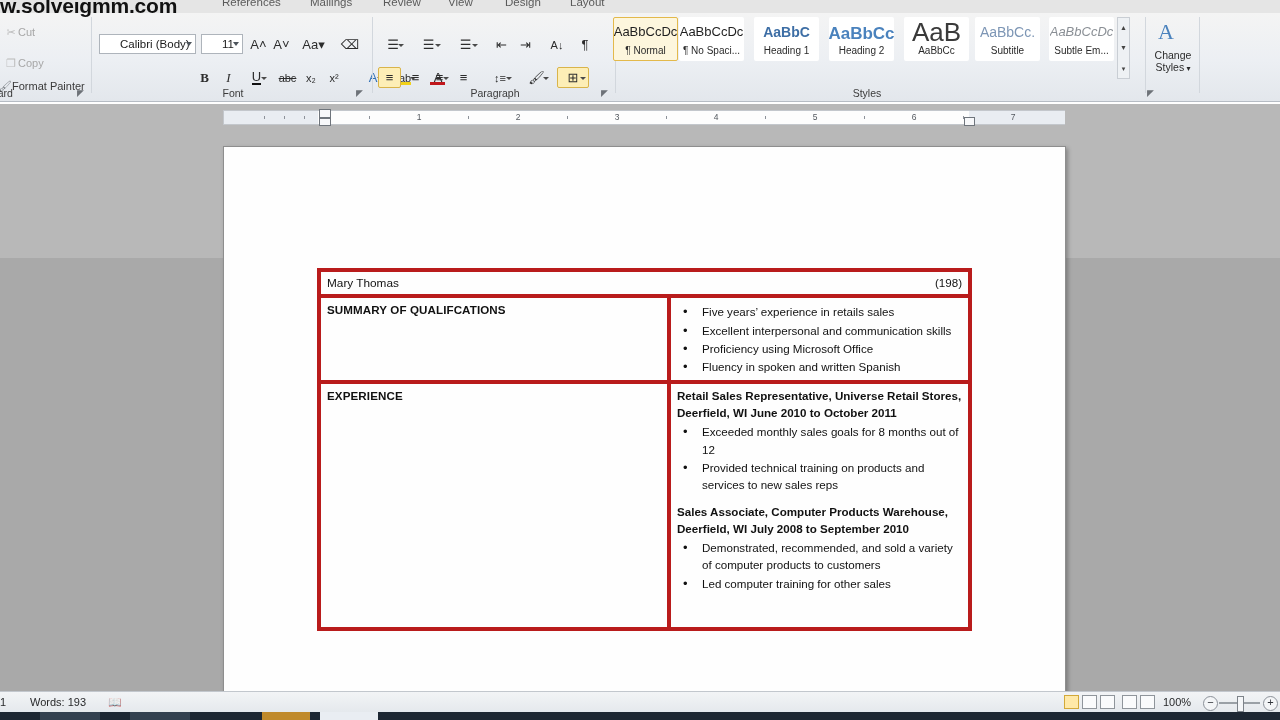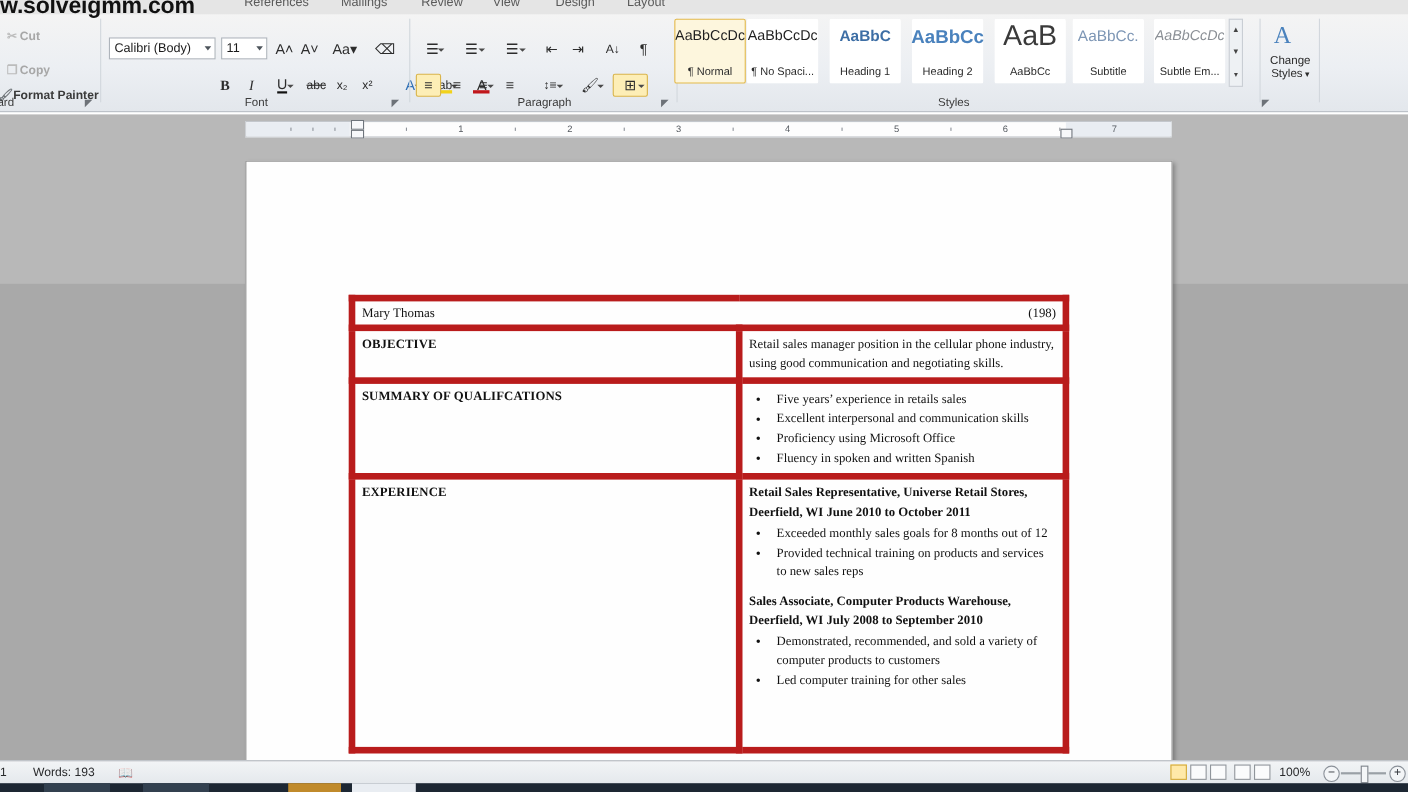--- a/index.html
+++ b/index.html
@@ -30,46 +30,46 @@
   }
   .grp{position:absolute;top:0;height:88px;}
   .grp-label{
     position:absolute;bottom:2px;width:100%;text-align:center;
     font-size:10.5px;color:#3b3b3b;
   }
   .grp-sep{position:absolute;top:4px;width:1px;height:76px;background:#d2d7dd;}
   .dlg{position:absolute;bottom:3px;right:4px;width:9px;height:9px;color:#6d7278;font-size:9px;line-height:9px;}
 
   
-  .cb-item{position:absolute;font-size:11px;color:#3a3a3a;white-space:nowrap;font-weight:bold;}
+  .cb-item{position:absolute;font-size:11px;color:#3a3a3a;white-space:nowrap;}
   .cb-item .gl{display:inline-block;width:14px;text-align:center;color:#6f7479;}
   .cb-item.disabled{color:#a7a7a7;}
   .cb-item.disabled .gl{color:#bcbcbc;}
 
   
   .fontbox{
     position:absolute;background:#fff;border:1px solid #aeb4bb;height:20px;
-    font-size:11.5px;color:#1a1a1a;line-height:19px;padding-left:4px;box-sizing:border-box;
+    font-size:11.5px;color:#1a1a1a;line-height:19px;padding-left:20px;box-sizing:border-box;
   }
   .fontbox .caret{position:absolute;right:3px;top:7px;width:0;height:0;
      border-left:3.5px solid transparent;border-right:3.5px solid transparent;border-top:4px solid #4d545b;}
   .btn{
     position:absolute;box-sizing:border-box;border:1px solid transparent;border-radius:2px;
     font-size:13px;color:#2c2c2c;text-align:center;cursor:default;
     display:flex;align-items:center;justify-content:center;
   }
   .btn.on{background:#fdeeb6;border:1px solid #d9b44a;}
   .btn.small{font-size:11px;}
   .uline{border-bottom:2px solid #111;line-height:1;}
   .colorbar{position:absolute;left:3px;bottom:2px;width:15px;height:3px;}
   .mini-caret{position:absolute;width:0;height:0;border-left:3px solid transparent;border-right:3px solid transparent;border-top:3.5px solid #4a4a4a;}
 
   
   .stylecell{
-    position:absolute;top:4px;width:65px;height:59px;box-sizing:border-box;
+    position:absolute;top:4px;width:65px;height:44px;box-sizing:border-box;
     border:1px solid transparent;background:#fff;border-radius:2px;
     display:flex;flex-direction:column;align-items:center;justify-content:flex-start;
   }
   .stylecell.sel{border:1px solid #e3b94b;background:#fdf6dd;}
   .stylecell .samp{margin-top:7px;font-size:15px;color:#1f1f1f;line-height:1.1;white-space:nowrap;overflow:hidden;}
   .stylecell .nm{position:absolute;bottom:4px;font-size:10px;color:#2b2b2b;white-space:nowrap;}
   .gal-scroll{position:absolute;top:4px;width:13px;height:62px;background:#eef1f4;border:1px solid #c9ced4;box-sizing:border-box;}
   .gal-scroll div{position:absolute;left:0;width:11px;height:20px;text-align:center;font-size:7px;color:#444;line-height:20px;}
 
   
@@ -89,22 +89,22 @@
   
   .canvas{position:absolute;left:0;top:126px;width:1280px;height:565px;background:#b8b8b8;overflow:hidden;}
   .canvas .shade{position:absolute;left:0;top:132px;width:1280px;height:433px;background:#a9a9a9;}
   .page{
     position:absolute;left:223px;top:20px;width:841px;height:560px;
     background:#fefefe;border:1px solid #8e8e8e;box-shadow:2px 2px 4px rgba(0,0,0,.28);
   }
   
   .tbl{position:absolute;left:93px;top:121px;width:655px;border-collapse:collapse;}
   .tbl td{
-    border:6px solid #b91c1c;padding:3px 6px 4px 6px;vertical-align:top;
-    font-family:Liberation Serif, serif;font-size:11.6px;color:#111;line-height:1.48;
+    border:4px solid #b91c1c;padding:3px 6px 4px 6px;vertical-align:top;
+    font-family:Liberation Sans, sans-serif;font-size:11.6px;color:#111;line-height:1.48;
   }
   .tbl td.left{width:334px;}
   .tbl .hdrrow td{padding:2px 6px;}
   .nm{font-size:11.8px;}
   .pg{float:right;}
   .lbl{font-weight:bold;letter-spacing:.1px;}
   .b{font-weight:bold;}
   ul.b{list-style:none;margin:2px 0 0 0;padding:0;font-weight:normal;}
   ul.b li{position:relative;padding-left:25px;margin-bottom:1px;}
   ul.b li:before{content:"•";position:absolute;left:6px;top:-1px;font-size:13px;}
@@ -297,24 +297,20 @@
 
     <table class="tbl">
       <tbody>
           <tr class="hdrrow">
         <td colspan="2">
           <span class="nm">Mary Thomas</span>
           <span class="pg">(198)</span>
         </td>
       </tr>
 
-      <tr>
-        <td class="left"><span class="lbl">OBJECTIVE</span></td>
-        <td><span>Retail sales manager position in the cellular phone industry, using good communication and negotiating skills.</span></td>
-      </tr>
 
       <tr>
         <td class="left"><span class="lbl">SUMMARY OF QUALIFCATIONS</span></td>
         <td>
           <ul class="b">
             <li>Five years’ experience in retails sales</li>
             <li>Excellent interpersonal and communication skills</li>
             <li>Proficiency using Microsoft Office</li>
             <li>Fluency in spoken and written Spanish</li>
           </ul>

